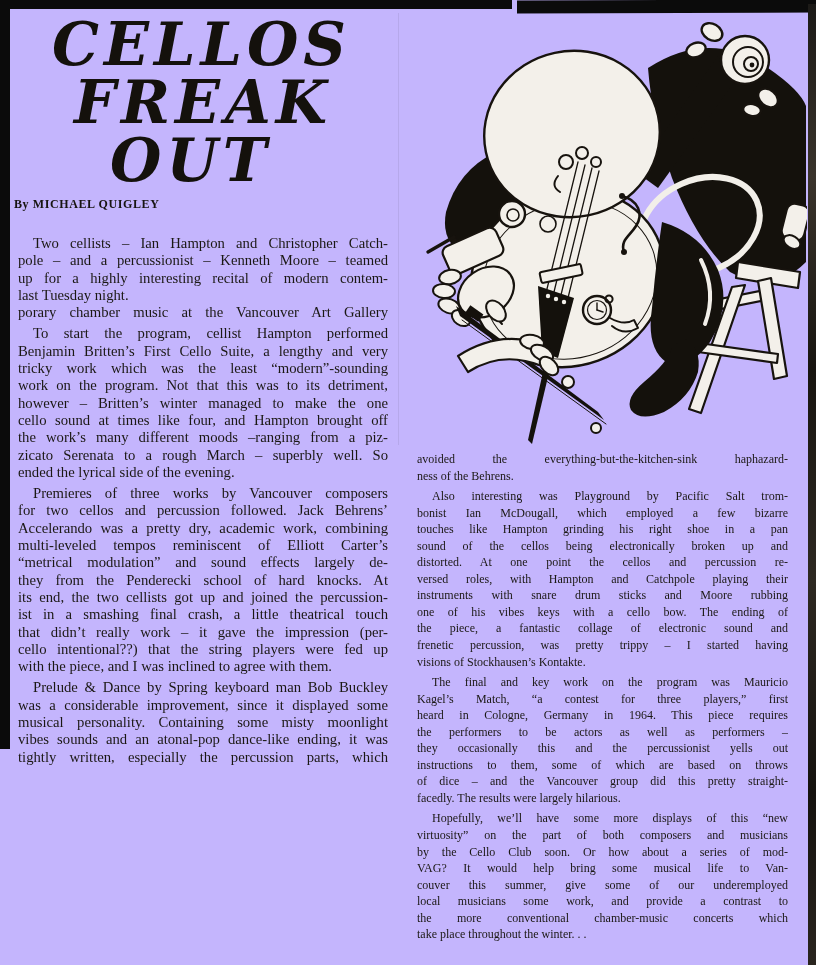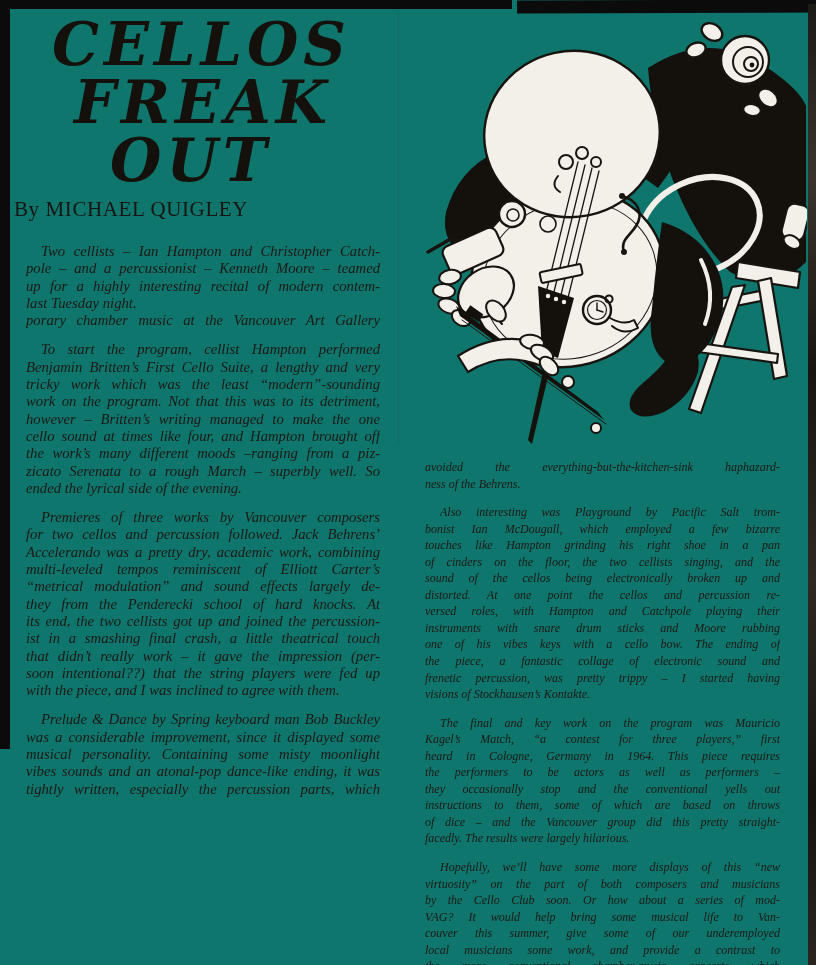--- a/index.html
+++ b/index.html
@@ -1,19 +1,19 @@
 <!DOCTYPE html>
 <html><head>
 <meta charset="utf-8">
 <style>
   html,body{margin:0;padding:0;}
   #page{
     position:relative;
     width:816px;height:965px;
-    background:#0f766e;
+    background:#c4b5fd;
     color:#1b1813;
     font-family:"Liberation Serif","DejaVu Serif",serif;
     overflow:hidden;
   }
   
   .bar-top-left{position:absolute;left:0;top:0;width:512px;height:9px;background:#0b0b0b;}
   .bar-top-right{position:absolute;left:517px;top:0;width:299px;height:13px;background:#0b0b0b;transform:skewY(-0.15deg);}
   .bar-left{position:absolute;left:0;top:0;width:10px;height:749px;background:#0b0b0b;}
   .bar-right{
     position:absolute;right:0;top:4px;width:8px;height:961px;
@@ -29,29 +29,29 @@
     font-size:59px;line-height:58px;letter-spacing:5px;
     color:#14110c;
   }
   .hl-line{white-space:nowrap;}
   .hl-0{padding-left:22px;}
   .hl-1{padding-left:44px;}
   .hl-2{padding-left:80px;}
 
   .byline{
     position:absolute;left:14px;top:197px;
-    font-size:21px;font-weight:normal;letter-spacing:0.6px;
+    font-size:12px;font-weight:bold;letter-spacing:0.6px;
     color:#171411;
   }
 
   
   .col{position:absolute;color:#1b1814;}
   .col-left{left:14px;top:231px;width:378px;font-size:14.7px;line-height:17.3px;}
   .col-right{left:413px;top:447px;width:379px;font-size:12px;line-height:16.55px;}
-  .para{margin:12px;font-style:italic;}
+  .para{margin:4px;}
   .tline{
     text-align:justify;
     text-align-last:justify;
     white-space:nowrap;
     overflow:hidden;
   }
   .tline.endline{text-align-last:left;}
   .para.indent .tline:first-child{text-indent:15px;}
 
   
@@ -192,72 +192,71 @@
         <div class="tline">pole – and a percussionist – Kenneth Moore – teamed</div>
         <div class="tline">up for a highly interesting recital of modern contem-</div>
         <div class="tline endline">last Tuesday night.</div>
         <div class="tline">porary chamber music at the Vancouver Art Gallery</div>
       </div>
       <div class="para indent">
         <div class="tline">To start the program, cellist Hampton performed</div>
         <div class="tline">Benjamin Britten’s First Cello Suite, a lengthy and very</div>
         <div class="tline">tricky work which was the least “modern”-sounding</div>
         <div class="tline">work on the program. Not that this was to its detriment,</div>
-        <div class="tline">however – Britten’s writing managed to make the one</div>
+        <div class="tline">however – Britten’s winter managed to make the one</div>
         <div class="tline">cello sound at times like four, and Hampton brought off</div>
         <div class="tline">the work’s many different moods –ranging from a piz-</div>
         <div class="tline">zicato Serenata to a rough March – superbly well. So</div>
         <div class="tline endline">ended the lyrical side of the evening.</div>
       </div>
       <div class="para indent">
         <div class="tline">Premieres of three works by Vancouver composers</div>
         <div class="tline">for two cellos and percussion followed. Jack Behrens’</div>
         <div class="tline">Accelerando was a pretty dry, academic work, combining</div>
         <div class="tline">multi-leveled tempos reminiscent of Elliott Carter’s</div>
         <div class="tline">“metrical modulation”  and sound effects largely de-</div>
         <div class="tline">they from the Penderecki school of hard knocks. At</div>
         <div class="tline">its end, the two cellists got up and joined the percussion-</div>
         <div class="tline">ist in a smashing final crash, a little theatrical touch</div>
         <div class="tline">that didn’t really work – it gave the impression (per-</div>
-        <div class="tline">soon intentional??) that the string players were fed up</div>
+        <div class="tline">cello intentional??) that the string players were fed up</div>
         <div class="tline endline">with the piece, and I was inclined to agree with them.</div>
       </div>
       <div class="para indent">
         <div class="tline">Prelude &amp; Dance by Spring keyboard man Bob Buckley</div>
         <div class="tline">was a considerable improvement, since it displayed some</div>
         <div class="tline">musical personality. Containing some misty moonlight</div>
         <div class="tline">vibes sounds and an atonal-pop dance-like ending, it was</div>
         <div class="tline">tightly written, especially the percussion parts, which</div>
       </div>
     </div>
   <div class="col col-right">
       <div class="para">
         <div class="tline">avoided the everything-but-the-kitchen-sink haphazard-</div>
         <div class="tline endline">ness of the Behrens.</div>
       </div>
       <div class="para indent">
         <div class="tline">Also interesting was Playground by Pacific Salt trom-</div>
         <div class="tline">bonist Ian McDougall, which employed a few bizarre</div>
         <div class="tline">touches like Hampton grinding his right shoe in a pan</div>
-        <div class="tline">of cinders on the floor, the two cellists singing, and the</div>
         <div class="tline">sound of the cellos being electronically broken up and</div>
         <div class="tline">distorted. At one point the cellos and percussion re-</div>
         <div class="tline">versed roles, with Hampton and Catchpole playing their</div>
         <div class="tline">instruments with snare drum sticks and Moore rubbing</div>
         <div class="tline">one of his vibes keys with a cello bow. The ending of</div>
         <div class="tline">the piece, a fantastic collage of electronic sound and</div>
         <div class="tline">frenetic percussion, was pretty trippy – I started having</div>
         <div class="tline endline">visions of Stockhausen’s Kontakte.</div>
       </div>
       <div class="para indent">
         <div class="tline">The final and key work on the program was Mauricio</div>
         <div class="tline">Kagel’s Match, “a contest for three players,” first</div>
         <div class="tline">heard in Cologne, Germany in 1964. This piece requires</div>
         <div class="tline">the performers to be actors as well as performers –</div>
-        <div class="tline">they occasionally stop and the conventional yells out</div>
+        <div class="tline">they occasionally this and the percussionist yells out</div>
         <div class="tline">instructions to them, some of which are based on  throws</div>
         <div class="tline">of dice – and the Vancouver group did this pretty straight-</div>
         <div class="tline endline">facedly. The results were largely hilarious.</div>
       </div>
       <div class="para indent">
         <div class="tline">Hopefully, we’ll have some more displays of this “new</div>
         <div class="tline">virtuosity” on the part of both composers and musicians</div>
         <div class="tline">by the Cello Club soon. Or how about a series of mod-</div>
         <div class="tline">VAG? It would help bring some musical life to Van-</div>
         <div class="tline">couver this summer, give some of our underemployed</div>

